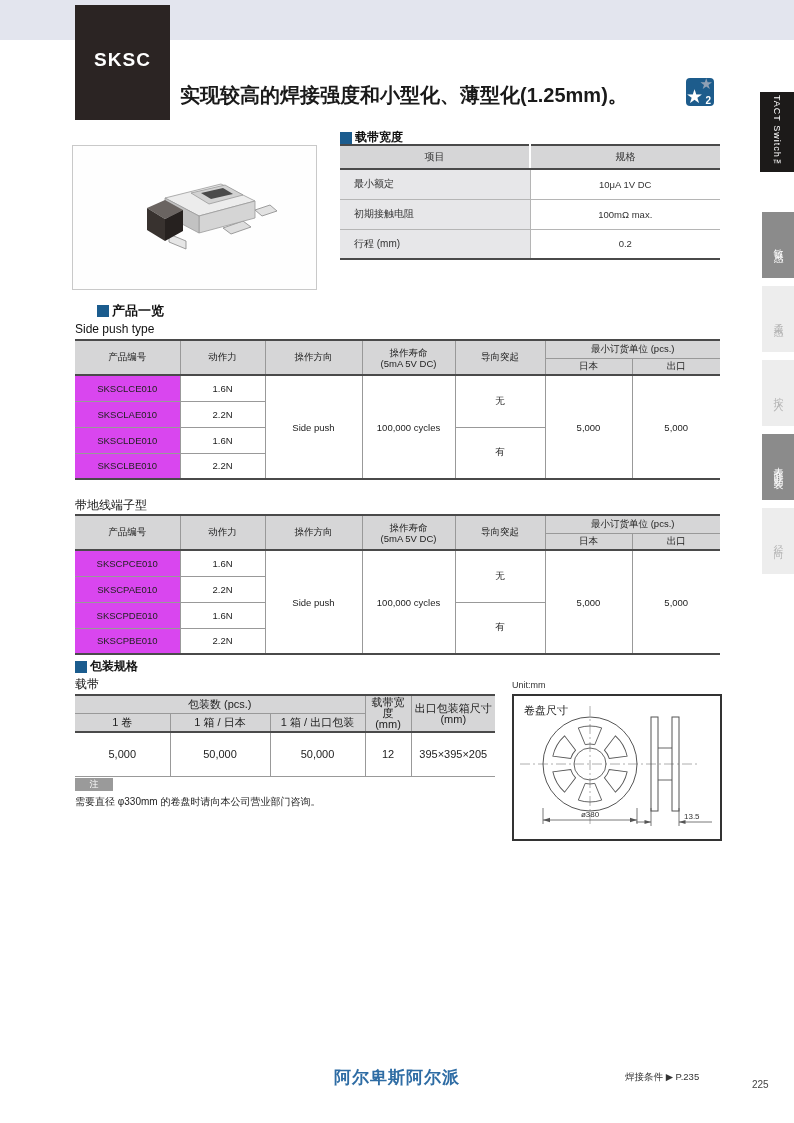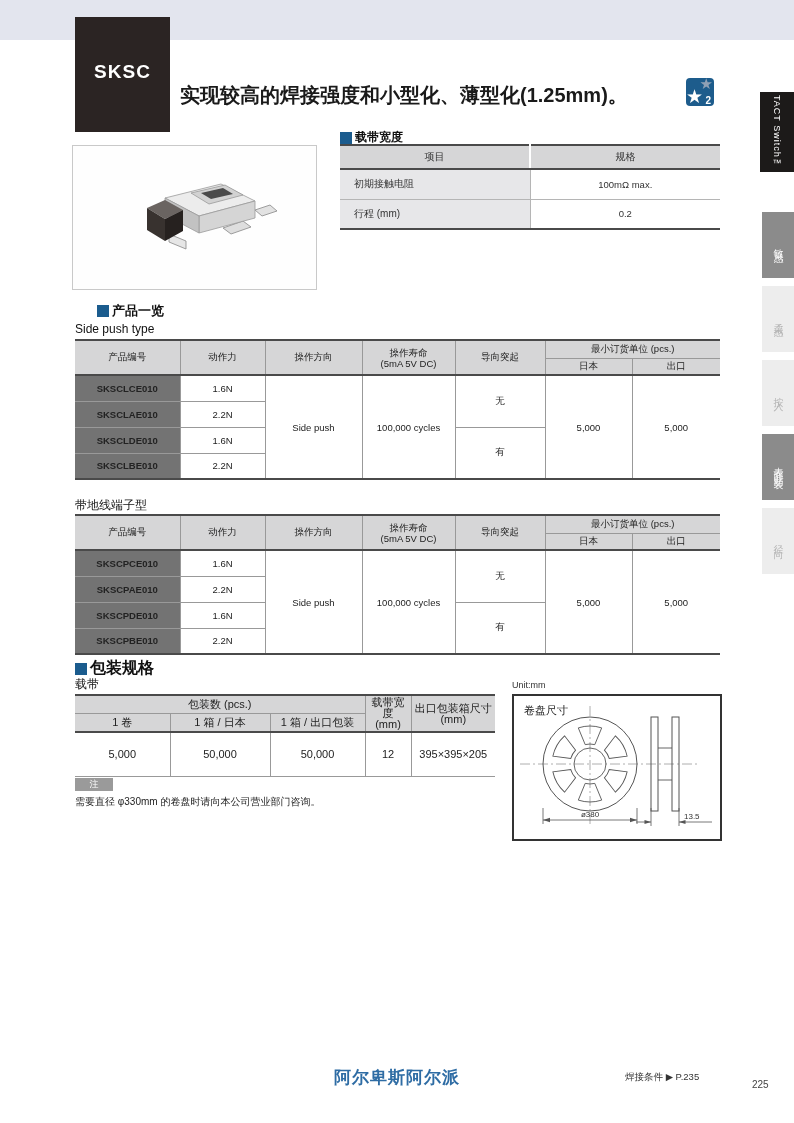--- a/index.html
+++ b/index.html
@@ -4,21 +4,21 @@
 <style>
   * { margin:0; padding:0; box-sizing:border-box; }
   html,body { background:#fff; }
   body { font-family:"Liberation Sans","DejaVu Sans",sans-serif; color:#222; }
   .page { position:relative; width:794px; height:1123px; background:#fff; overflow:hidden; margin:0 auto; }
 
   
   .top-band { position:absolute; left:0; top:0; width:794px; height:40px; background:#e3e5ee; }
   .title-bar { position:absolute; left:0; top:40px; width:766px; height:26px; background:#75829d; }
   .title-bar .title-text { position:absolute; left:180px; top:0; line-height:26px; color:#fff; font-size:15px; font-weight:bold; letter-spacing:0.3px; }
-  .code-box { position:absolute; left:75px; top:17px; width:95px; height:115px; background:#2b2423; z-index:3;
+  .code-box { position:absolute; left:75px; top:5px; width:95px; height:115px; background:#2b2423; z-index:3;
               display:flex; align-items:center; justify-content:center; }
   .code-box span { color:#fff; font-size:19px; font-weight:bold; letter-spacing:1px; margin-top:-6px; }
   .subtitle { position:absolute; left:180px; top:82px; font-size:20px; font-weight:bold; color:#1a1a1a; }
 
   .badge { position:absolute; left:686px; top:78px; width:28px; height:28px; background:#1d5c8c; border-radius:4px; }
   .badge .star-back { position:absolute; right:1px; top:-3px; color:#8fa0b5; font-size:15px; }
   .badge .star-front { position:absolute; left:0px; bottom:-2px; color:#fff; font-size:19px; }
   .badge .badge-num { position:absolute; right:3px; bottom:0px; color:#fff; font-size:10px; font-weight:bold; }
 
   
@@ -29,21 +29,21 @@
               display:flex; align-items:center; justify-content:center; font-size:10px; letter-spacing:4px; }
   .side-tab.dark { background:#8b8b8b; color:#fff; }
   .side-tab.light { background:#ededed; color:#b3b3b3; }
   .tab-0 { top:212px; } .tab-1 { top:286px; } .tab-2 { top:360px; } .tab-3 { top:434px; } .tab-4 { top:508px; }
 
   
   .sec-head { position:absolute; display:flex; align-items:center; gap:3px; font-weight:bold; color:#111; }
   .sec-marker { display:inline-block; width:12px; height:12px; background:#1b5c8e; }
   .h-specs { left:340px; top:129px; font-size:12px; }
   .h-products { left:75px; top:302px; font-size:13px;padding-left:22px; }
-  .h-pack { left:75px; top:658px; font-size:16px;text-align:right; }
+  .h-pack { left:75px; top:658px; font-size:12px;text-align:right; }
   .sub-label { position:absolute; font-size:12px; color:#111; }
 
   
   .spec-table { position:absolute; left:340px; top:144px; width:380px; border-collapse:collapse;
                 border-top:2px solid #4a4a4a; border-bottom:2px solid #4a4a4a; font-size:10px; color:#333; }
   .spec-table th { height:24px; background:#d6d6d7; font-weight:normal; border-bottom:2px solid #4a4a4a; }
   .spec-table th.spec-col { border-left:2px solid #fff; }
   .spec-table td { height:30px; }
   .spec-table td.item { background:#e7e7e9; padding-left:14px; width:190px; }
   .spec-table td.spec { text-align:center; border-left:1px solid #b5b5b5; font-size:9.5px; }
@@ -55,21 +55,21 @@
   
   .prod-table { position:absolute; border-collapse:collapse; width:645px; left:75px;
                 border-top:2px solid #4a4a4a; border-bottom:2px solid #4a4a4a; font-size:9.5px; color:#222; }
   .prod-table.t1 { top:339px; } .prod-table.t2 { top:514px; }
   .prod-table th { background:#d6d6d7; font-weight:normal; border-left:1px solid #999; border-bottom:2px solid #4a4a4a; padding:1px 2px; }
   .prod-table thead tr.main th { height:18px; }
   .prod-table thead tr.sub th { height:17px; }
   .prod-table th.moq-group { border-bottom:1px solid #999; }
   .prod-table th.c1, .prod-table td.c1 { border-left:none; }
   .prod-table td { height:26px; text-align:center; border-left:1px solid #999; border-top:1px solid #999; }
-  .prod-table td.part { background:#737373; font-weight:bold; font-size:9.5px; }
+  .prod-table td.part { background:#d946ef; font-weight:normal; font-size:9.5px; }
   .prod-table .two-line div { line-height:11px; }
 
   
   .pack-table { position:absolute; left:75px; top:694px; width:420px; border-collapse:collapse;
                 border-top:2px solid #4a4a4a; border-bottom:1px solid #999; font-size:11px; color:#222; }
   .pack-table th { background:#d6d6d7; font-weight:normal; border-left:1px solid #999; padding:1px 2px; }
   .pack-table thead tr.row1 th { height:17px; border-bottom:1px solid #999; }
   .pack-table thead tr th.span2 { border-bottom:2px solid #4a4a4a; }
   .pack-table thead tr.row2 th { height:17px; border-bottom:2px solid #4a4a4a; }
   .pack-table th.c1, .pack-table td.c1 { border-left:none; }
@@ -137,20 +137,24 @@
     <span>载带宽度</span>
   </div>
   <table class="spec-table">
     <thead>
       <tr>
         <th>项目</th>
         <th class="spec-col">规格</th>
       </tr>
     </thead>
     <tbody>
+      <tr>
+        <td class="item">最小额定</td>
+        <td class="spec">10μA 1V DC</td>
+      </tr>
       <tr>
         <td class="item">初期接触电阻</td>
         <td class="spec">100mΩ max.</td>
       </tr>
       <tr>
         <td class="item">行程 (mm)</td>
         <td class="spec">0.2</td>
       </tr>
     </tbody>
   </table>

